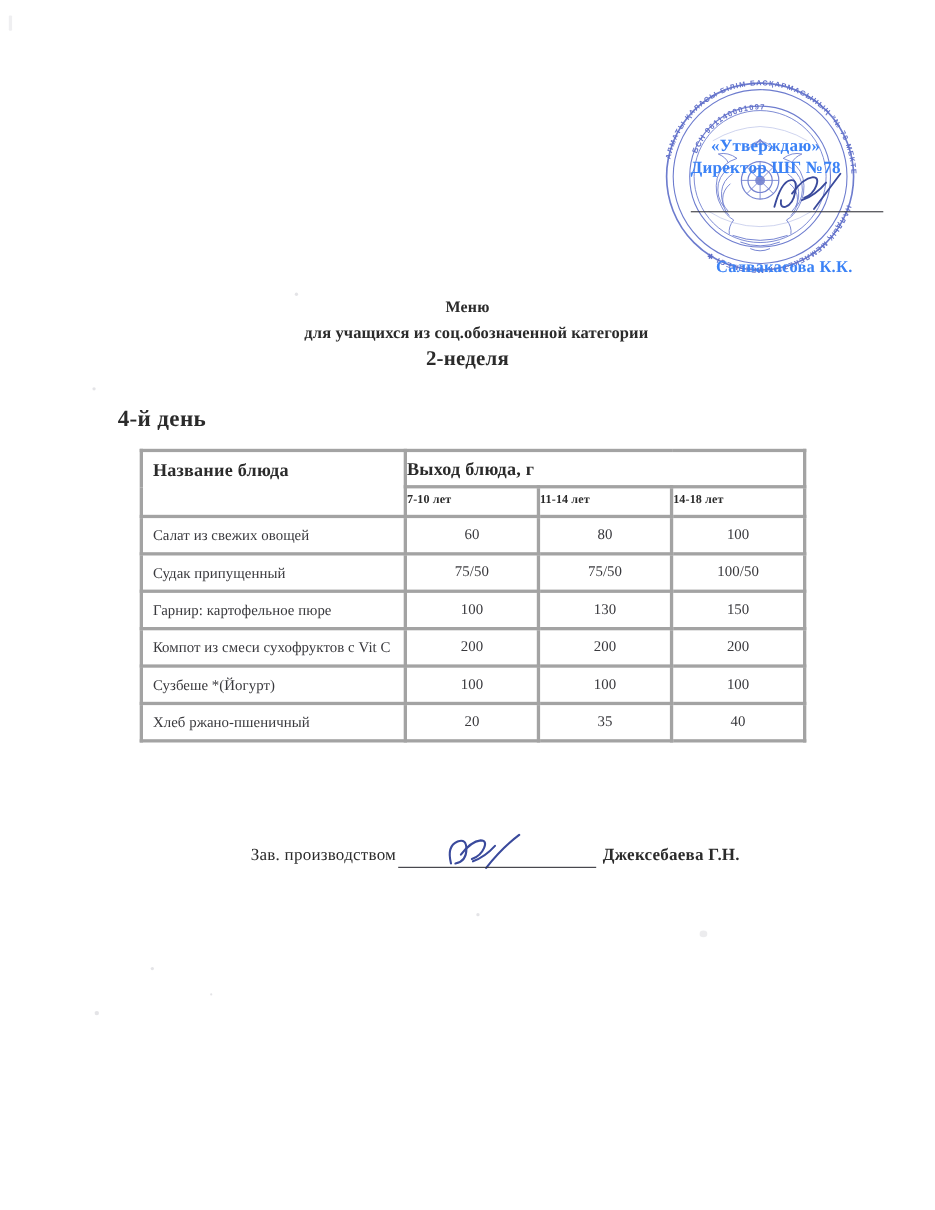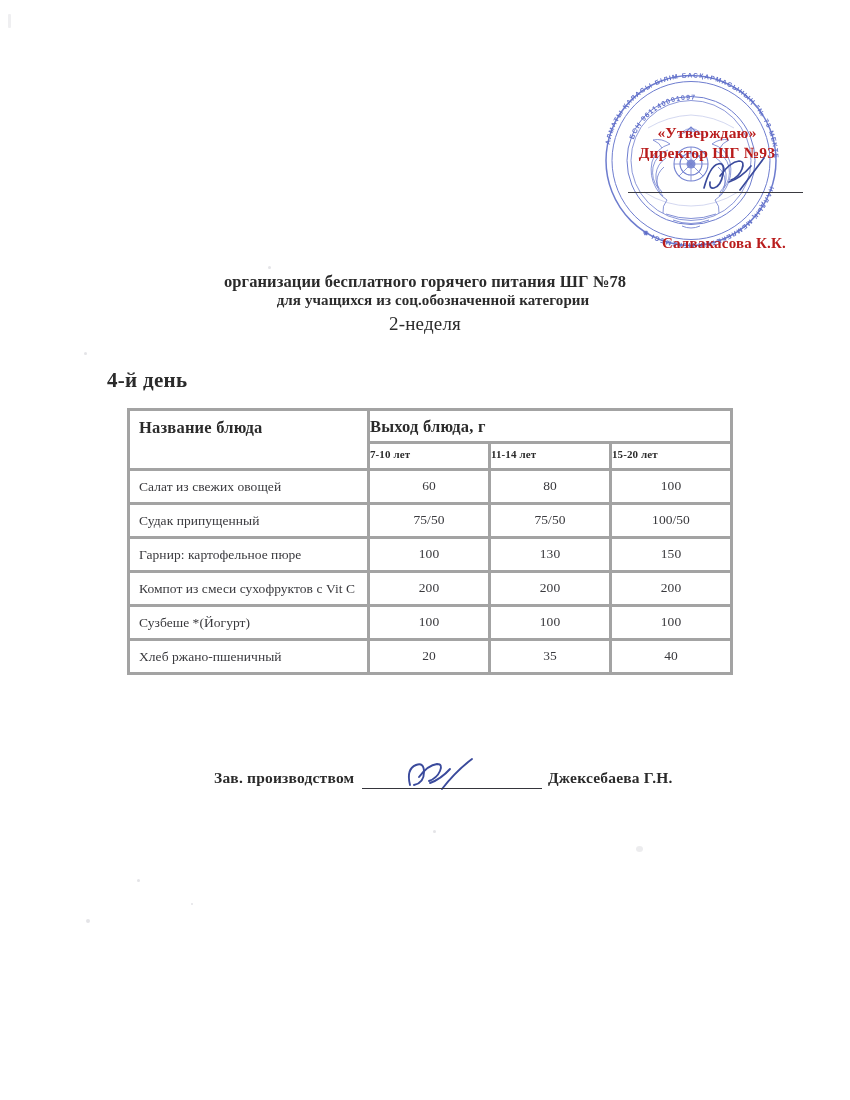--- a/index.html
+++ b/index.html
@@ -32,26 +32,26 @@
   }
   .seal {
     position: absolute;
     left: 0; top: 0;
     width: 226px;
     height: 185px;
     opacity: .88;
   }
   .approval-text {
     position: absolute;
-    left: 16px; top: 0;
+    left: 5px; top: 0;
     width: 226px;
     text-align: center;
     font-family: "Liberation Serif", serif;
     font-weight: bold;
-    color: #b91c1c;
+    color: #3b82f6;
     z-index: 6;
   }
   #approval-word {
     top: 56px;
     font-size: 15.5px;
     letter-spacing: .2px;
   }
   #approval-role {
     top: 76px;
     font-size: 15.5px;
@@ -101,21 +101,21 @@
   }
   #title-block .t-cat {
     font-size: 15px;
     font-weight: bold;
     letter-spacing: .1px;
     line-height: 19px;
     padding-left: 16px;
   }
   #title-block .t-week {
     font-size: 19px;
-    font-weight: normal;
+    font-weight: bold;
     margin-top: 3px;
     letter-spacing: .2px;
   }
 
   #day-label {
     position: absolute;
     left: 107px;
     top: 368px;
     font-size: 21px;
     font-weight: bold;
@@ -181,24 +181,24 @@
   
   #prod-sig {
     position: absolute;
     left: 214px;
     top: 765px;
     width: 520px;
     height: 34px;
   }
   #prod-sig-label {
     position: absolute;
-    left: 0;
+    left: 14px;
     top: 4px;
     font-size: 15.5px;
-    font-weight: bold;
+    font-weight: normal;
     letter-spacing: .2px;
   }
   #prod-sig-rule {
     position: absolute;
     left: 148px;
     top: 23px;
     width: 180px;
     height: 1px;
     background: #35353b;
   }
@@ -293,38 +293,38 @@
       </g>
     </g>
     <g stroke="#6878cc" stroke-width=".55" opacity=".6" fill="none">
       <path d="M70 60 q20 -12 43 -13 q23 1 43 13"></path>
       <path d="M66 124 q22 14 47 14 q25 0 47 -14"></path>
     </g>
   </svg>
 
   <div class="approval-text" id="approval-word">«Утверждаю»</div>
 
-  <div class="approval-text" id="approval-role">Директор  ШГ  №93</div>
+  <div class="approval-text" id="approval-role">Директор  ШГ  №78</div>
 
   <div id="approval-rule"></div>
 
   <svg class="handsig" style="left:118px;top:84px;width:74px;height:44px;" viewBox="0 0 74 44">
     <g fill="none" stroke="#3a4a9c" stroke-width="1.7" stroke-linecap="round">
       <path d="M8 36 q6 -22 14 -24 q7 -2 5 10 q-2 12 -9 14 q-5 1 -4 -6"></path>
       <path d="M24 24 q10 -14 19 -15 q6 0 3 8 q-3 8 -11 11"></path>
       <path d="M33 30 q12 -4 22 -16"></path>
       <path d="M44 38 q12 -16 24 -32"></path>
     </g>
   </svg>
 
   <div class="approval-text" id="approval-name">Салвакасова К.К.</div>
 </div>
 
 <div id="title-block">
-  <div class="t-org">организации бесплатного горячего питания ШГ №78</div>
+  <div class="t-menu">Меню</div>
   <div class="t-cat">для учащихся из соц.обозначенной категории</div>
   <div class="t-week">2-неделя</div>
 </div>
 
 <div id="day-label">4-й день</div>
 
 <table id="menu-table">
   <colgroup>
     <col class="col-name">
       <col class="col-age">
@@ -332,21 +332,21 @@
       <col class="col-age">
   </colgroup>
   <thead>
     <tr>
       <th class="th-name" rowspan="2">Название блюда</th>
       <th class="th-yield" colspan="3">Выход блюда, г</th>
     </tr>
     <tr>
       <th class="th-age">7-10 лет</th>
       <th class="th-age">11-14 лет</th>
-      <th class="th-age">15-20 лет</th>
+      <th class="th-age">14-18 лет</th>
     </tr>
   </thead>
   <tbody>
     <tr>
       <td class="td-name">Салат из свежих овощей</td>
       <td class="td-val">60</td>
       <td class="td-val">80</td>
       <td class="td-val">100</td>
     </tr>
     <tr>

